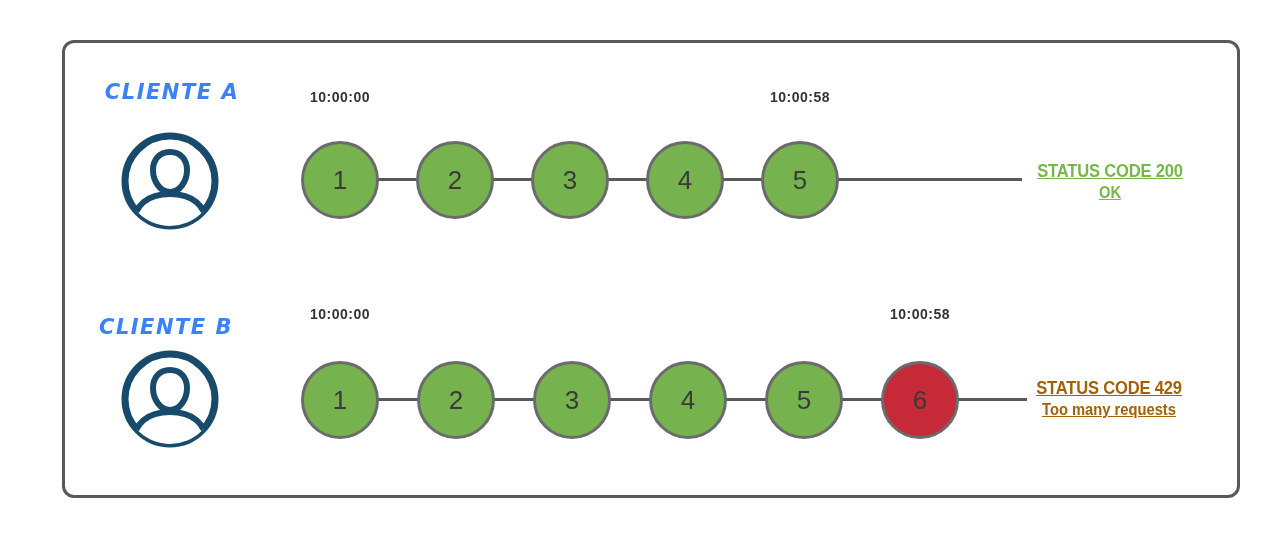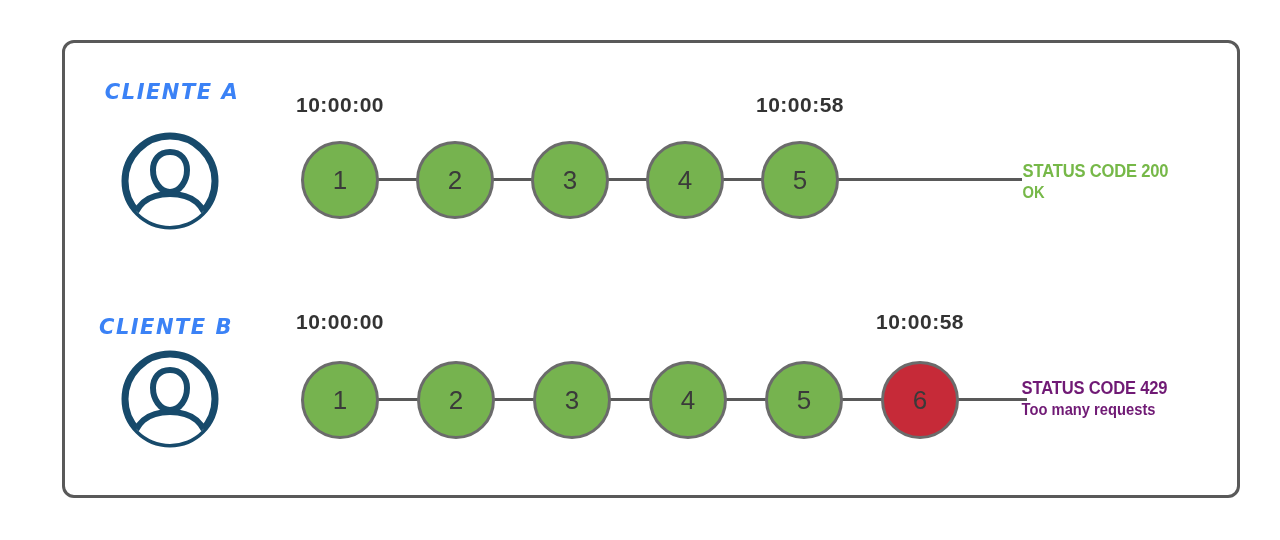--- a/index.html
+++ b/index.html
@@ -10,35 +10,35 @@
     background:#fff;border:3px solid #595959;border-radius:12px;box-sizing:border-box;
   }
   .stage{position:absolute;left:62px;top:40px;width:1178px;height:458px;}
   .client-label{
     position:absolute;transform:translate(-50%,-50%);
     font-family:"DejaVu Sans",sans-serif;font-style:italic;font-weight:700;
     font-size:21px;letter-spacing:1.5px;color:#3b82f6;white-space:nowrap;
   }
   .timestamp{
     position:absolute;transform:translate(-50%,-50%);
-    font-weight:700;font-size:21px;color:#333333;letter-spacing:0.5px;white-space:nowrap;margin-top:8px;
+    font-weight:700;font-size:14px;color:#333333;letter-spacing:0.5px;white-space:nowrap;
   }
   .avatar{position:absolute;width:106px;height:106px;}
   .chain-line{position:absolute;height:3px;background:var(--line);z-index:1;}
   .timeline{position:absolute;display:flex;z-index:2;}
   .circle{
     width:72px;height:72px;border-radius:50%;border:3px solid #6b6b6b;
     display:flex;align-items:center;justify-content:center;
     font-size:26px;color:#3a3a3a;box-sizing:content-box;
   }
   .circle.ok{background:var(--ok);}
   .circle.blocked{background:var(--blocked);}
   .status-block{
     position:absolute;width:190px;transform:translateX(-50%);
-    z-index:2;white-space:nowrap;
+    text-align:center;z-index:2;white-space:nowrap;text-decoration:underline;
   }
   .status-code{
     font-size:18px;font-weight:700;letter-spacing:-0.2px;line-height:22px;
     transform:scaleX(0.92);transform-origin:center;
   }
   .status-msg{
     font-size:16px;font-weight:700;line-height:21px;
     transform:scaleX(0.92);transform-origin:center;
   }
 </style>
@@ -108,20 +108,20 @@
 
       <div class="timeline" style="left:239px;top:321px;gap:38px;">
           <div class="circle ok">1</div>
           <div class="circle ok">2</div>
           <div class="circle ok">3</div>
           <div class="circle ok">4</div>
           <div class="circle ok">5</div>
           <div class="circle blocked">6</div>
         </div>
 
-      <div class="status-block" style="left: 1047px; top: 337px; color: #701a75;">
+      <div class="status-block" style="left: 1047px; top: 337px; color: #a16207;">
         <div class="status-code">STATUS CODE 429</div>
         <div class="status-msg">Too many requests</div>
       </div>
     </div>
 
   </div>
 </div>
 
 </body></html>

